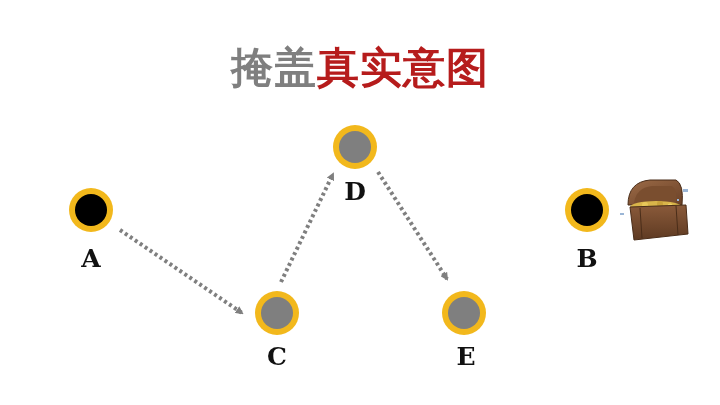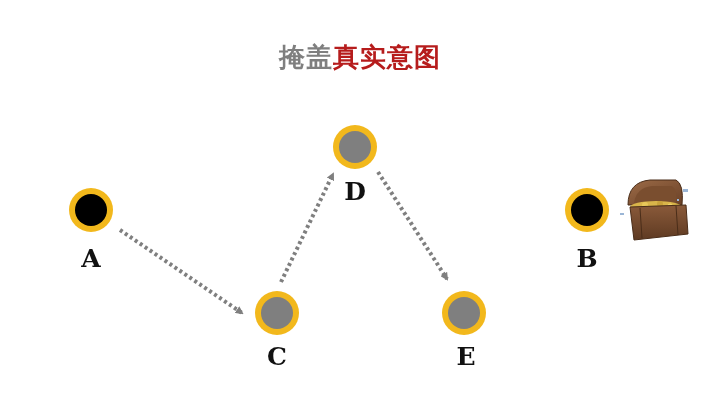--- a/index.html
+++ b/index.html
@@ -1,17 +1,17 @@
 <!DOCTYPE html>
 <html><head>
 <meta charset="utf-8">
 <style>
   html, body { margin: 0; padding: 0; }
   body { width: 720px; height: 405px; background: #ffffff; position: relative; overflow: hidden; font-family: "DejaVu Serif", serif; }
-  .title { position: absolute; top: 40px; left: 0; width: 720px; text-align: center; font-family: "DejaVu Sans", sans-serif; font-size: 26px; font-weight: bold; letter-spacing: 1px; }
+  .title { position: absolute; top: 40px; left: 0; width: 720px; text-align: center; font-family: "DejaVu Sans", sans-serif; font-size: 42px; font-weight: bold; letter-spacing: 1px; }
   .title .gray { color: #7f7f7f; }
   .title .red { color: #b61c1c; }
   svg.diagram { position: absolute; left: 0; top: 0; }
   .label { position: absolute; font-family: "DejaVu Serif", serif; font-weight: bold; font-size: 25px; color: #111; transform: translateX(-50%); }
 </style>
 </head>
 <body>
 
 <div class="title">
   <span class="gray">掩盖</span><span class="red">真实意图</span>

